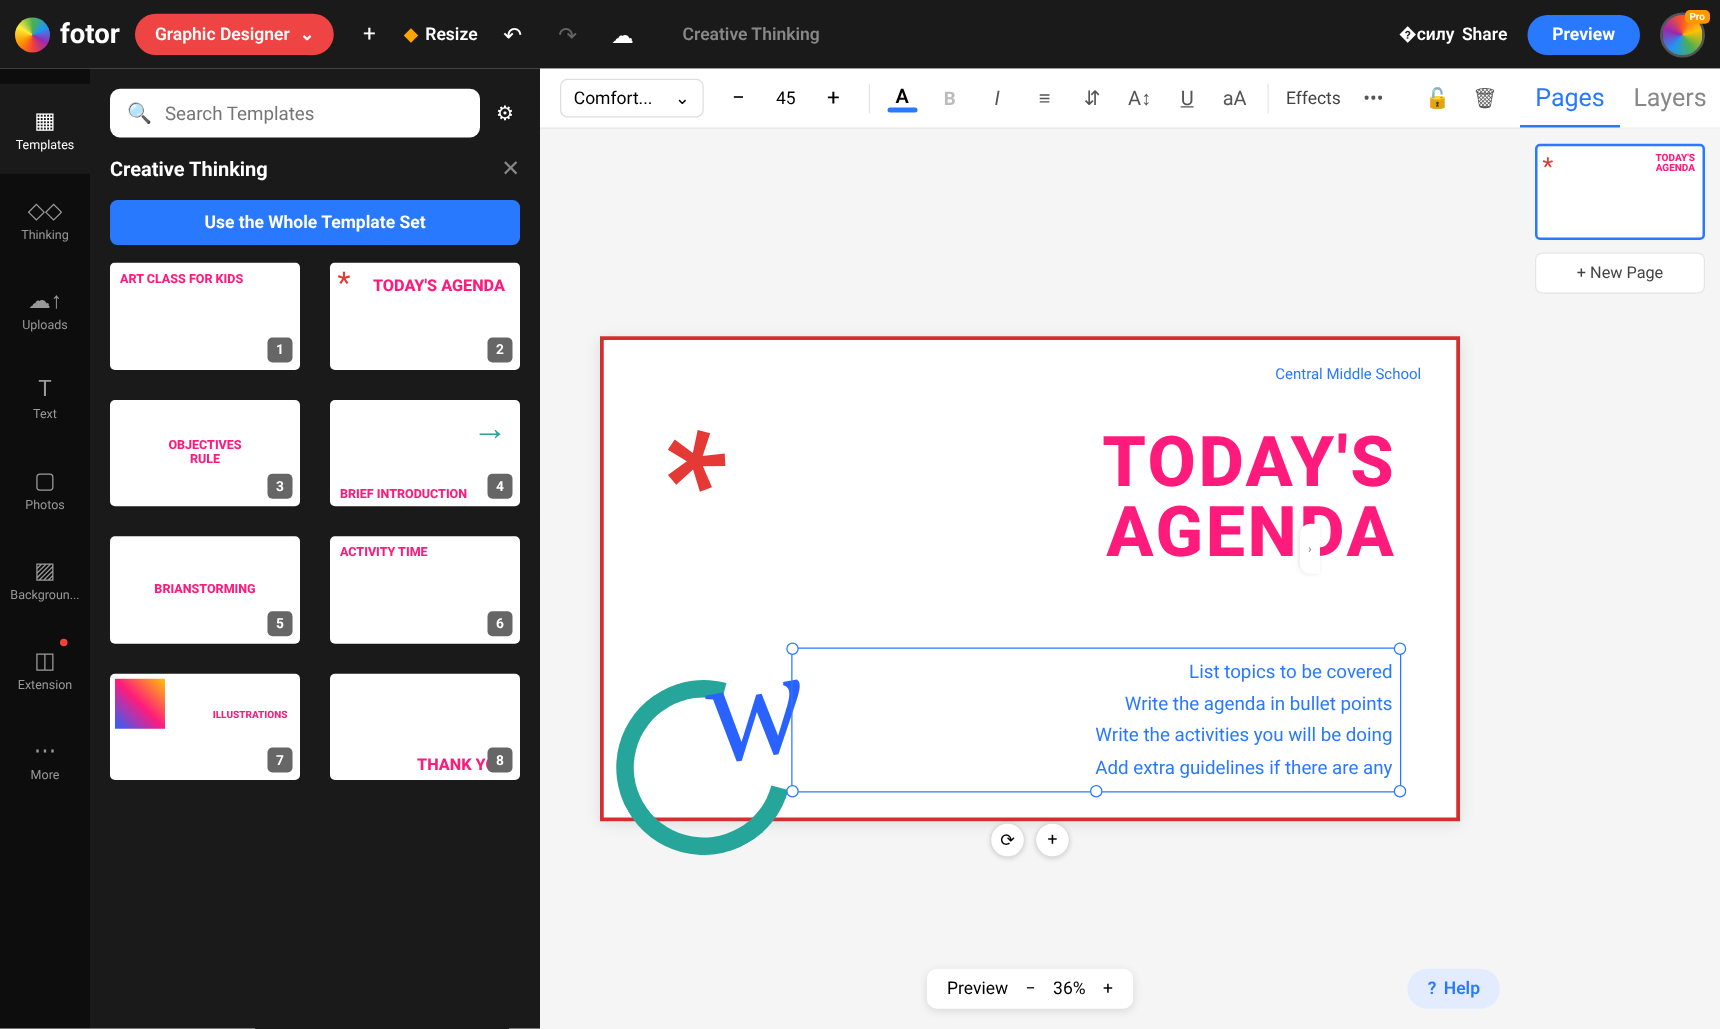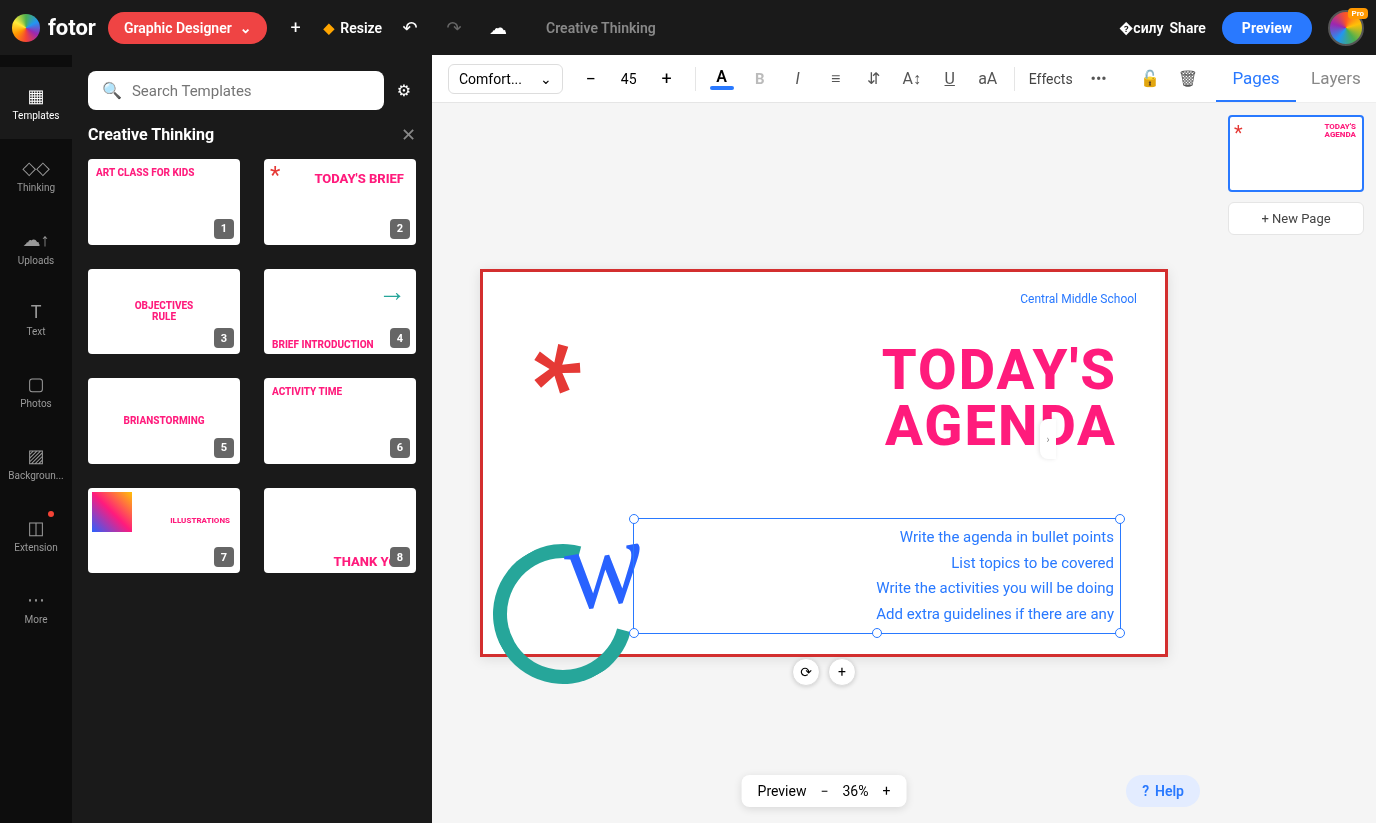--- a/index.html
+++ b/index.html
@@ -72,21 +72,21 @@
 .sel-handle.br { bottom: -5px; right: -5px; }
 .sel-handle.bm { bottom: -5px; left: 50%; transform: translateX(-50%); }
 .float-ctrls { position: absolute; bottom: -32px; left: 50%; transform: translateX(-50%); display: flex; gap: 8px; }
 .float-ctrl { width: 28px; height: 28px; background: #fff; border: 1px solid #ddd; border-radius: 50%; display: flex; align-items: center; justify-content: center; box-shadow: 0 1px 4px rgba(0,0,0,0.15); font-size: 14px; }
 
 .zoom-bar { position: absolute; bottom: 16px; left: 50%; transform: translateX(-50%); background: #fff; border-radius: 8px; box-shadow: 0 2px 8px rgba(0,0,0,0.12); padding: 8px 16px; display: flex; align-items: center; gap: 14px; font-size: 14px; }
 .help-pill { position: absolute; bottom: 16px; right: 16px; background: #E3ECFF; color: #2979FF; padding: 8px 16px; border-radius: 20px; display: flex; align-items: center; gap: 6px; font-size: 14px; font-weight: 600; }
 
 .right-panel { width: 160px; background: #f5f5f5; display: flex; flex-direction: column; }
 .tabs { display: flex; background: #fff; border-bottom: 1px solid #eee; height: 48px; }
-.tab { flex: 1; display: flex; align-items: center; justify-content: center; font-size: 17px; color: #888; border-bottom: 2px solid transparent; }
+.tab { flex: 1; display: flex; align-items: center; justify-content: center; font-size: 20px; color: #888; border-bottom: 2px solid transparent; }
 .tab.active { color: #2979FF; border-bottom-color: #2979FF; }
 .pages-col { padding: 12px; display: flex; flex-direction: column; gap: 10px; }
 .page-thumb { width: 100%; aspect-ratio: 16/9; background: #fff; border: 2px solid #2979FF; border-radius: 4px; position: relative; overflow: hidden; }
 .pt-title { position: absolute; top: 6px; right: 6px; color: #FF1B7C; font-size: 8px; font-weight: 800; text-align: right; line-height: 1; }
 .pt-ast { position: absolute; top: 4px; left: 4px; color: #E53935; font-size: 20px; }
 .new-page-btn { background: #fff; border: 1px solid #e5e5e5; border-radius: 6px; padding: 8px; text-align: center; font-size: 13px; color: #444; }
 .right-collapse { position: absolute; right: 160px; top: 50%; transform: translateY(-50%); width: 16px; height: 40px; background: #fff; border-radius: 8px 0 0 8px; box-shadow: -1px 0 4px rgba(0,0,0,0.1); display: flex; align-items: center; justify-content: center; color: #888; font-size: 10px; }
 </style>
 </head>
 <body>
@@ -163,28 +163,29 @@
       <div class="search-box">
         <span style="color:#888">🔍</span>
         <input placeholder="Search Templates" style="">
       </div>
       <div class="filter-btn">⚙</div>
     </div>
     <div class="panel-title-row">
       <div class="panel-title">Creative Thinking</div>
       <div class="close-x">✕</div>
     </div>
+    <div class="use-btn">Use the Whole Template Set</div>
     <div class="thumbs-grid">
       <div class="thumb">
           <div class="thumb-pink" style="position:absolute;left:4px;top:4px">ART CLASS FOR KIDS</div>
           <div class="thumb-num">1</div>
         </div>
       <div class="thumb">
           <span style="color:#E53935;font-size:24px;position:absolute;left:6px;top:2px">*</span>
-          <div class="thumb-agenda" style="position:absolute;right:6px;top:12px">TODAY'S BRIEF</div>
+          <div class="thumb-agenda" style="position:absolute;right:6px;top:12px">TODAY'S AGENDA</div>
           <div class="thumb-num">2</div>
         </div>
       <div class="thumb">
           <div class="thumb-pink" style="text-align:center;white-space:pre-line">OBJECTIVES
 RULE</div>
           <div class="thumb-num">3</div>
         </div>
       <div class="thumb">
           <div class="thumb-pink" style="position:absolute;left:4px;bottom:0">BRIEF INTRODUCTION</div>
           <span style="color:#26A69A;font-size:28px;position:absolute;right:10px;top:6px">→</span>
@@ -247,22 +248,22 @@
       <div class="slide">
         <div class="slide-label">Central Middle School</div>
         <div class="slide-title">
           <div>TODAY'S</div>
           <div>AGENDA</div>
         </div>
         <div class="asterisk">*</div>
         <div class="green-circ"></div>
         <div class="blue-scribble">w</div>
         <div class="text-box">
+          <div>List topics to be covered</div>
           <div>Write the agenda in bullet points</div>
-          <div>List topics to be covered</div>
           <div>Write the activities you will be doing</div>
           <div>Add extra guidelines if there are any</div>
           <div class="sel-handle tl"></div>
           <div class="sel-handle tr"></div>
           <div class="sel-handle bl"></div>
           <div class="sel-handle br"></div>
           <div class="sel-handle bm"></div>
         </div>
         <div class="float-ctrls">
           <div class="float-ctrl">⟳</div>

